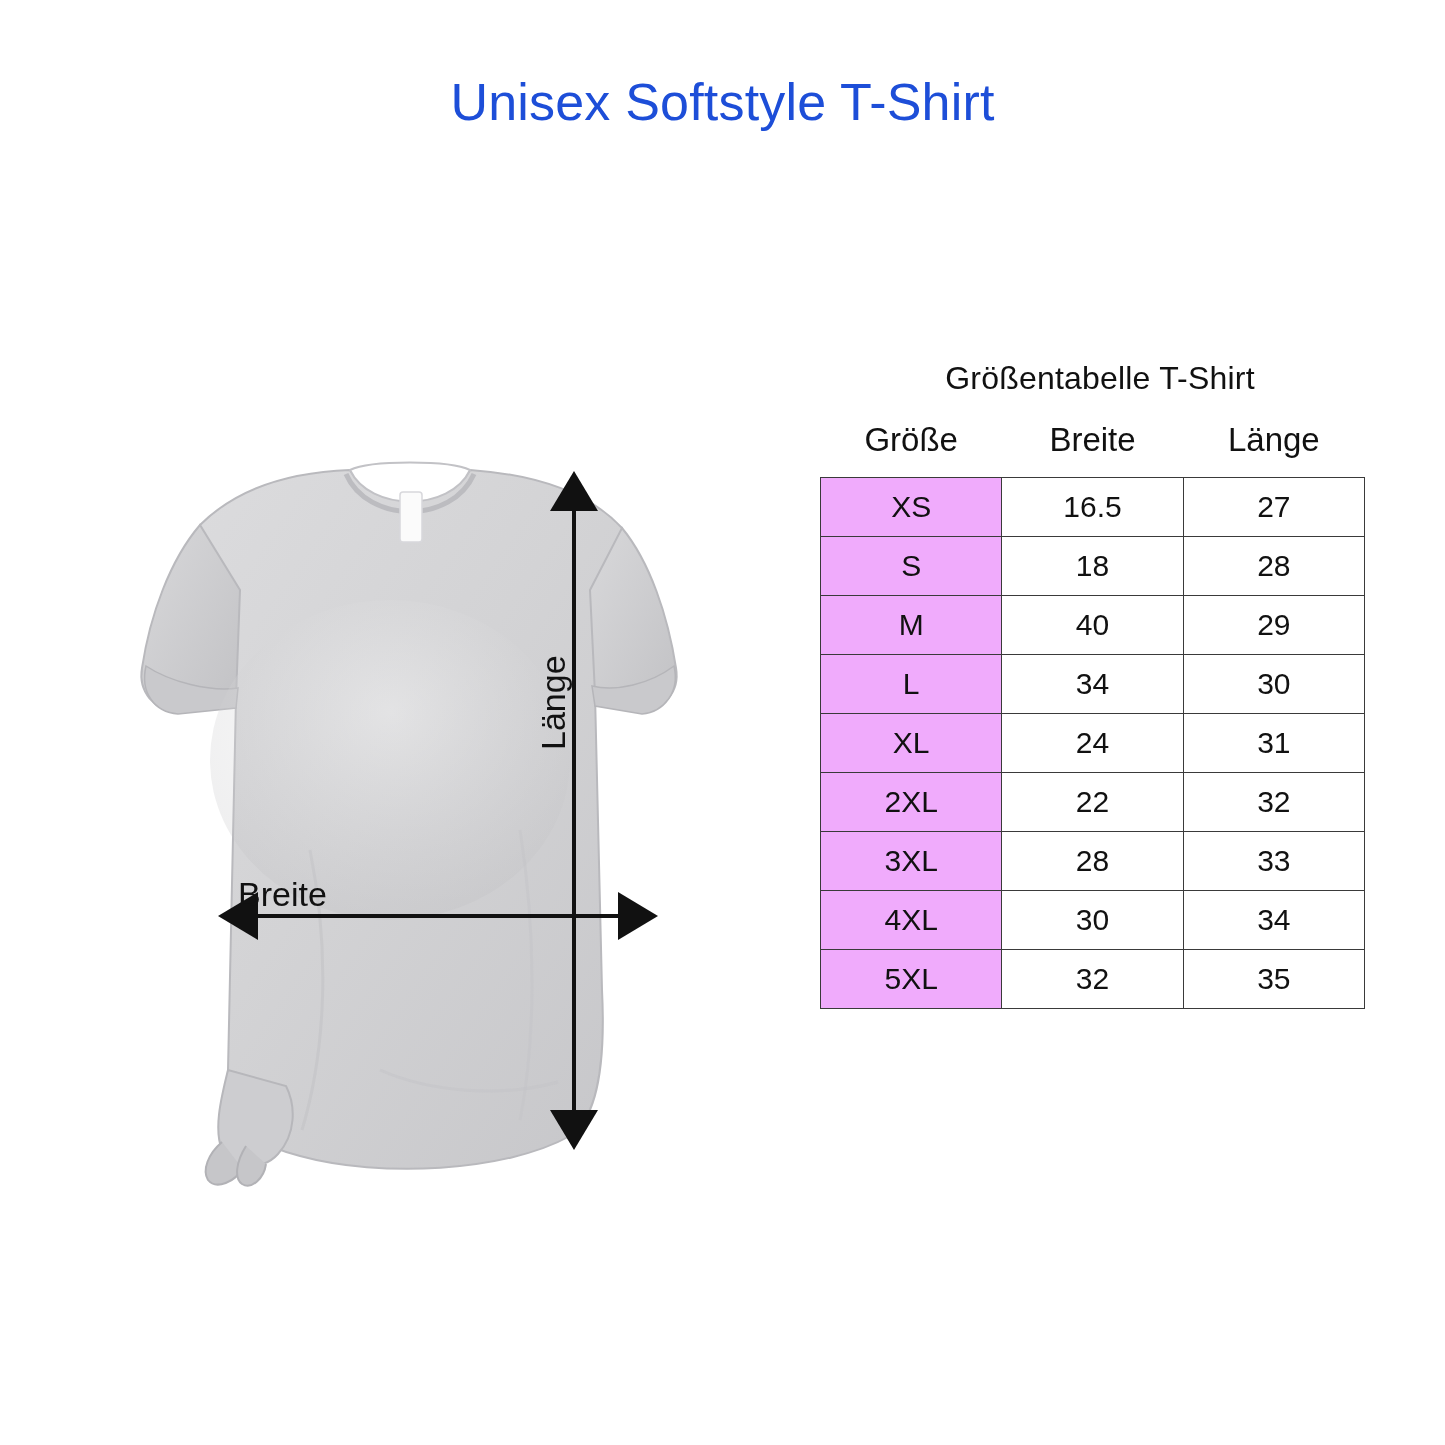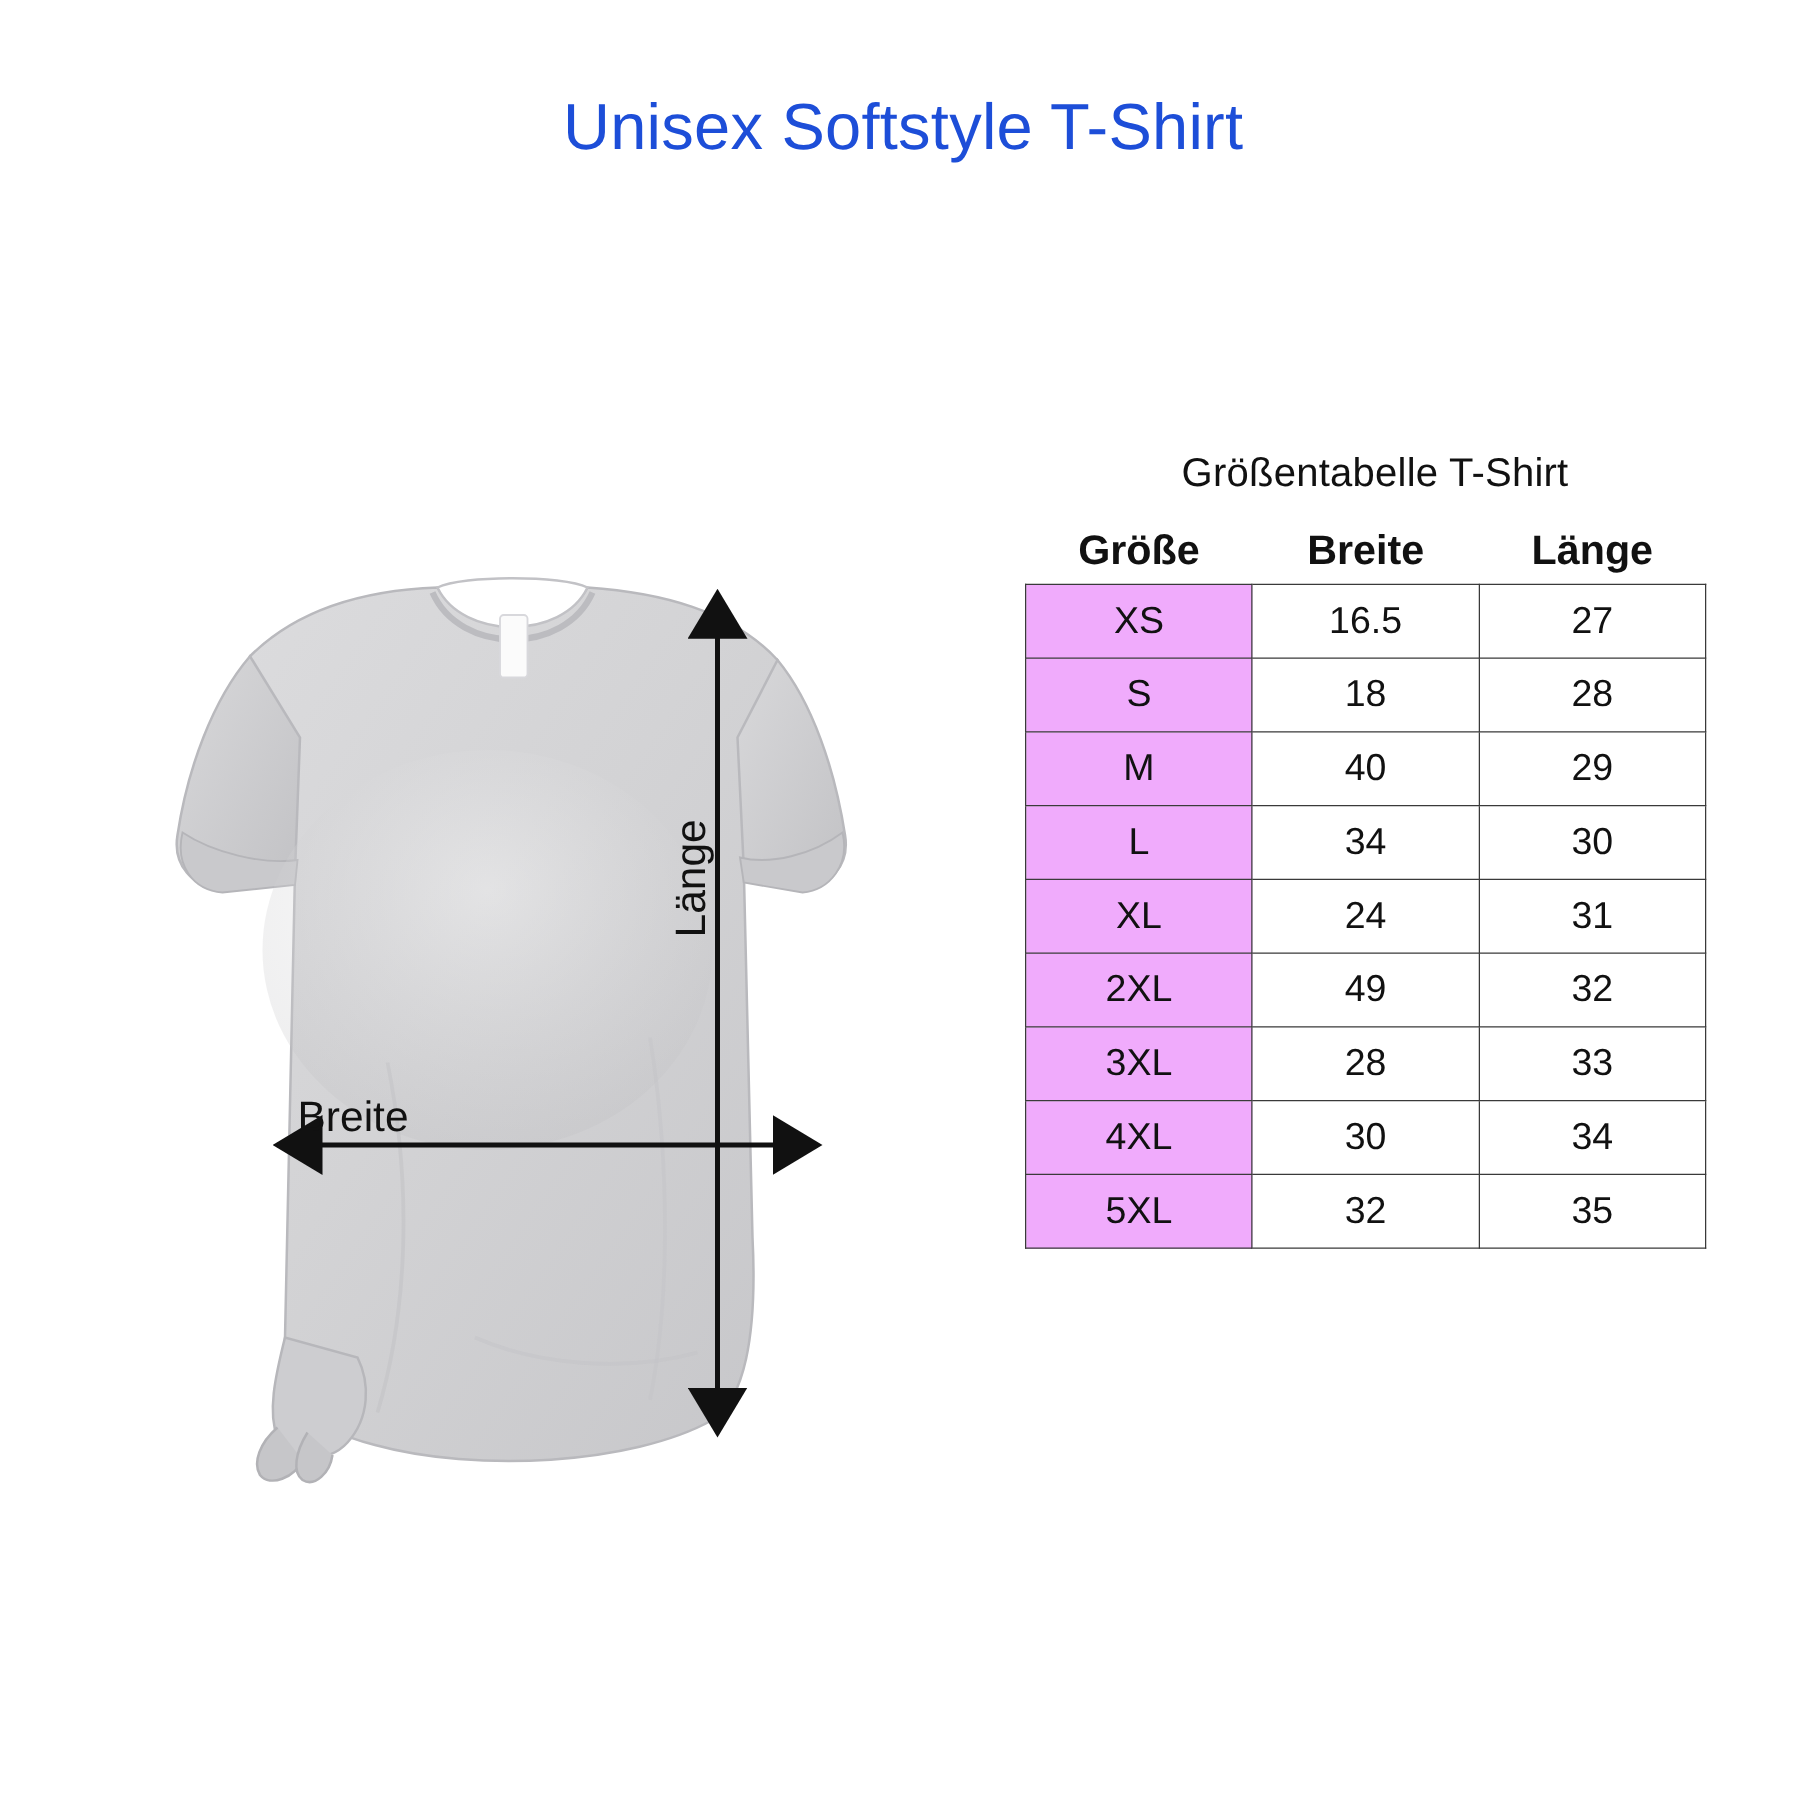--- a/index.html
+++ b/index.html
@@ -83,24 +83,24 @@
     margin-bottom: 22px;
     letter-spacing: 0.2px;
   }
   table.size-table {
     border-collapse: collapse;
     width: 545px;
     table-layout: fixed;
   }
   table.size-table th {
     font-size: 33px;
-    font-weight: 700;
+    font-weight: 400;
     color: #111;
     border: none;
-    padding: 2px 0 8px 0;
+    padding: 2px 0 18px 0;
     text-align: center;
   }
   table.size-table td {
     border: 1px solid #3a3a3a;
     height: 56px;
     text-align: center;
     font-size: 30px;
     color: #111;
     font-weight: 400;
   }
@@ -240,21 +240,21 @@
         <td class="val-cell">34</td>
         <td class="val-cell">30</td>
       </tr>
       <tr>
         <td class="size-cell">XL</td>
         <td class="val-cell">24</td>
         <td class="val-cell">31</td>
       </tr>
       <tr>
         <td class="size-cell">2XL</td>
-        <td class="val-cell">49</td>
+        <td class="val-cell">22</td>
         <td class="val-cell">32</td>
       </tr>
       <tr>
         <td class="size-cell">3XL</td>
         <td class="val-cell">28</td>
         <td class="val-cell">33</td>
       </tr>
       <tr>
         <td class="size-cell">4XL</td>
         <td class="val-cell">30</td>

